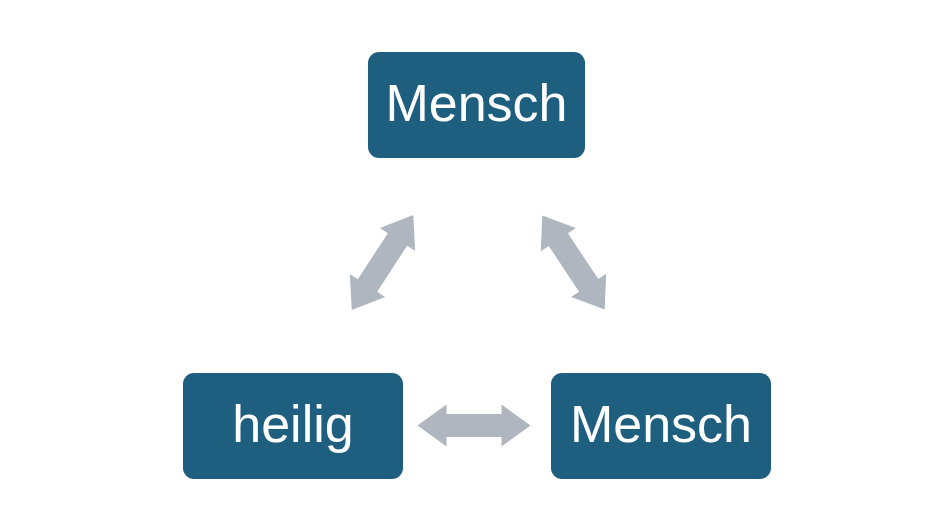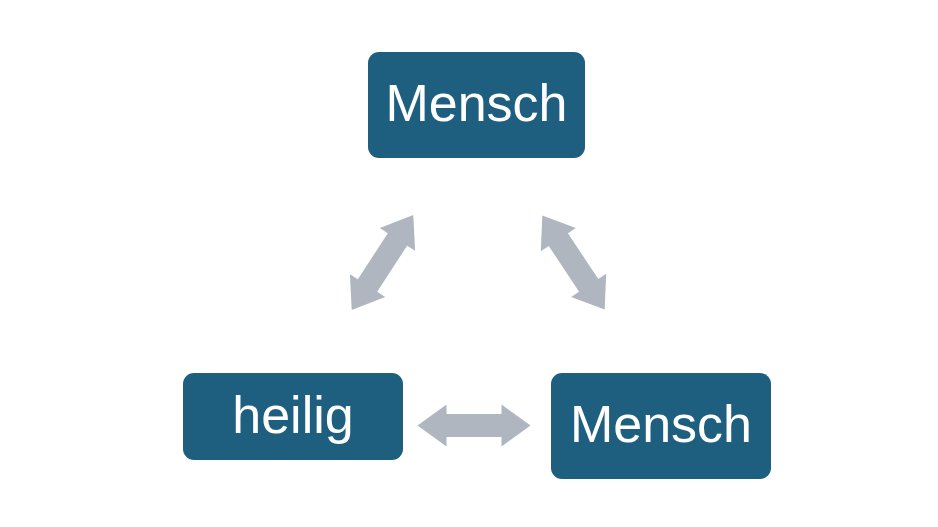--- a/index.html
+++ b/index.html
@@ -25,21 +25,21 @@
   }
   .node-label {
     color: var(--node-text, #FFFFFF);
     font-size: 52px;
     font-weight: 400;
     line-height: 1;
     white-space: nowrap;
     padding-bottom: 4px;
   }
   .node-mensch { left: 368px; top: 52px;  width: 217px; height: 106px; }
-  .node-heilig { left: 183px; top: 373px; width: 220px; height: 87px; }
+  .node-heilig { left: 183px; top: 373px; width: 220px; height: 106px; }
   .node-christ { left: 551px; top: 373px; width: 220px; height: 106px; }
   .arrow-layer {
     position: absolute;
     left: 0;
     top: 0;
     width: 938px;
     height: 527px;
     pointer-events: none;
   }
   .arrow {

